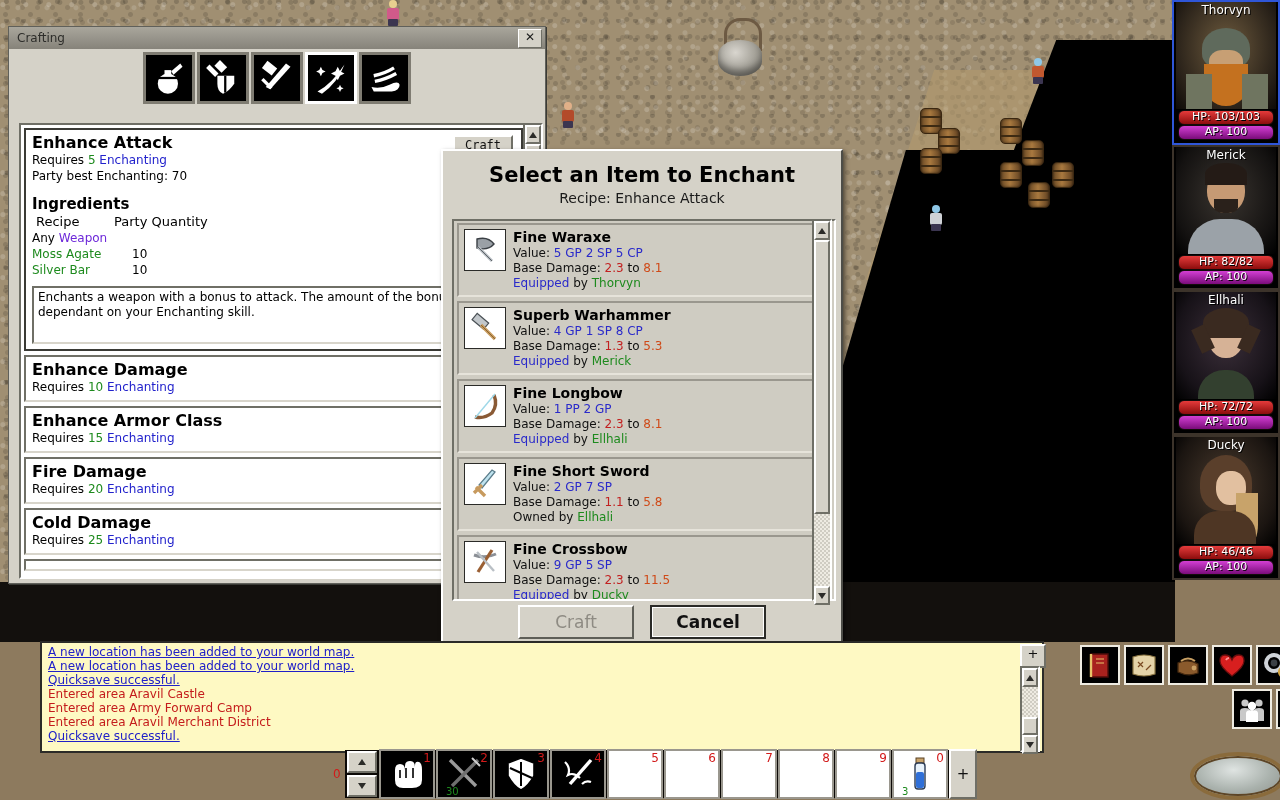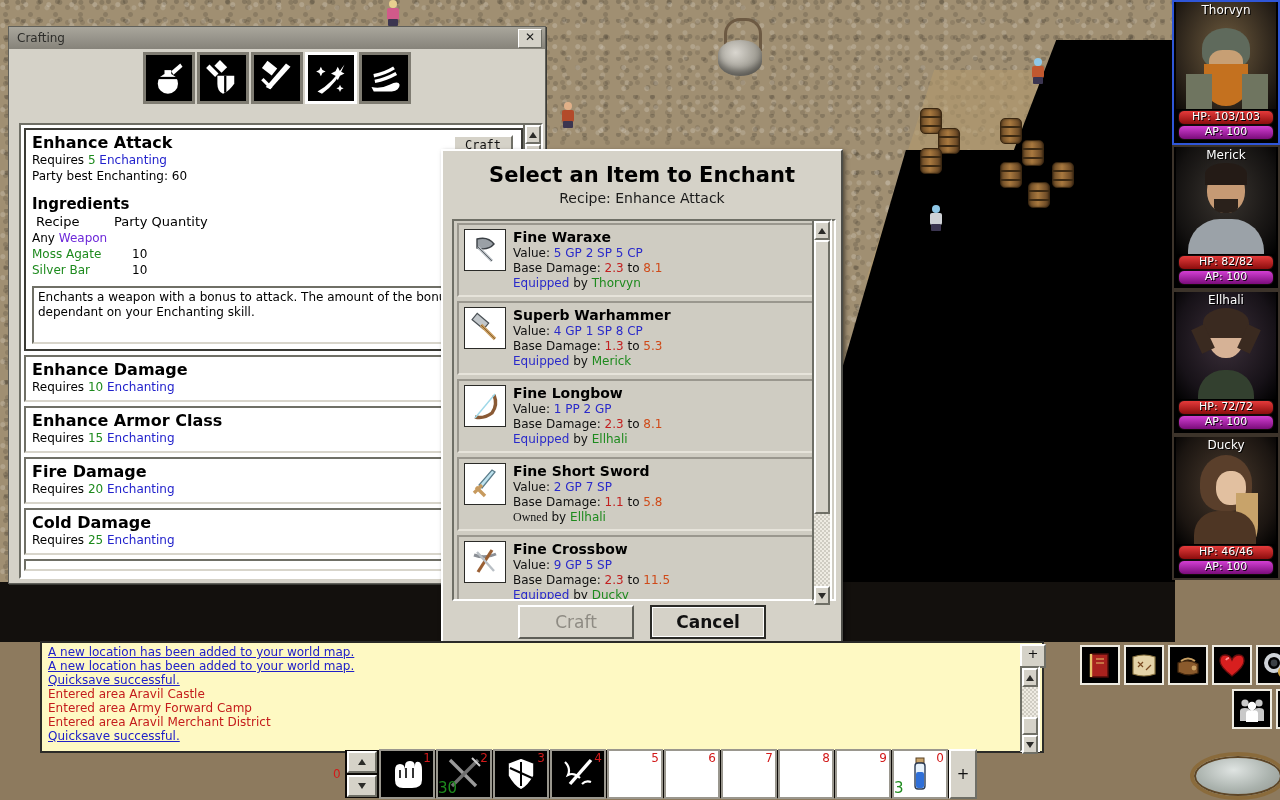--- a/index.html
+++ b/index.html
@@ -113,21 +113,21 @@
     border:2px solid;border-color:#9a978e #e6e3da #e6e3da #9a978e;cursor:pointer;}
   .item-ico{width:40px;height:40px;background:#fff;border:1px solid #2b2b28;flex:0 0 auto;
     display:flex;align-items:center;justify-content:center;}
   .item-ico svg{width:34px;height:34px;}
   .it-name{font-size:14px;font-weight:bold;color:#000;line-height:17px;}
   .it-line{font-size:12px;color:#111;line-height:15px;}
   .cval{color:#2a2aca;}
   .dmin{color:#c22020;}
   .dmax{color:#cf4a18;}
   .own-lbl{color:#2a2aca;text-align:center;}
-  .own-lbl.plain{color:#111;font-family:Liberation Serif, serif;}
+  .own-lbl.plain{color:#111;}
   .owner{color:#1d8a1d;}
   .modal-btns{position:absolute;left:0;right:0;bottom:14px;display:flex;justify-content:center;gap:16px;}
   .mbtn{min-width:88px;height:30px;background:#d5d2c8;border:2px solid;
     border-color:#fff #5e5e57 #5e5e57 #fff;font-size:17px;color:#111;display:flex;
     align-items:center;justify-content:center;cursor:pointer;padding:0 12px;}
   .mbtn.disabled{color:#8e8b83;cursor:default;}
   .mbtn.primary{font-weight:bold;border:2px solid #2b2b28;box-shadow:inset 0 0 0 1px #fff;}
 
   
   .party{position:absolute;right:0;top:0;width:108px;height:580px;background:#000;}
@@ -153,21 +153,21 @@
 
   
   .hotbar{position:absolute;left:345px;top:750px;height:48px;display:flex;align-items:center;background:#0c0906;}
   .hb-updown{width:30px;height:46px;display:flex;flex-direction:column;justify-content:center;gap:2px;padding:0 2px;}
   .hb-ud{height:19px;background:#d5d2c8;border:2px solid;border-color:#fff #6f6f66 #6f6f66 #fff;
     display:flex;align-items:center;justify-content:center;cursor:pointer;}
   .slot{position:relative;width:52px;height:46px;background:#fff;border:2px solid #9a978e;
     margin-right:1px;cursor:pointer;}
   .slot.filled{background:#000;}
   .slot .key{position:absolute;right:2px;top:0;font-size:12px;color:#d21a1a;z-index:2;}
-  .slot .qty{position:absolute;left:0;bottom:0;font-size:15px;color:#1d8a1d;z-index:2;}
+  .slot .qty{position:absolute;left:8px;bottom:0;font-size:10px;color:#1d8a1d;z-index:2;}
   .slot svg{position:absolute;left:50%;top:50%;transform:translate(-50%,-50%);width:40px;height:40px;}
   .hb-plus{width:24px;height:46px;background:#d5d2c8;border:2px solid;
     border-color:#fff #6f6f66 #6f6f66 #fff;display:flex;align-items:center;justify-content:center;
     font-size:15px;color:#111;cursor:pointer;}
   .hb-zero{position:absolute;left:-12px;top:16px;font-size:12px;color:#d21a1a;}
 
   
   .icon-grid{position:absolute;left:1080px;top:645px;}
   .irow{display:flex;gap:4px;margin-bottom:4px;}
   .ibtn{width:36px;height:36px;background:#000;border:2px solid #efece2;
@@ -279,21 +279,21 @@
 
     <div class="recipe-area">
       <div class="recipe-card sel">
         <div class="craft-sm">Craft</div>
         <div class="r-name">Enhance Attack</div>
         <div class="r-req">
           <span>Requires</span>
           <span class="num">5</span>
           <span class="skill">Enchanting</span>
         </div>
-        <div class="r-best">Party best Enchanting: 60</div>
+        <div class="r-best">Party best Enchanting: 70</div>
         <div class="ing-h">Ingredients</div>
         <div class="ing-cols">
           <span class="c1">Recipe</span>
           <span>Party Quantity</span>
         </div>
         <div class="ing-row">
           <span class="c1 anyw">Any <em>Weapon</em></span>
           <span class="c2"></span>
         </div>
         <div class="ing-row">

